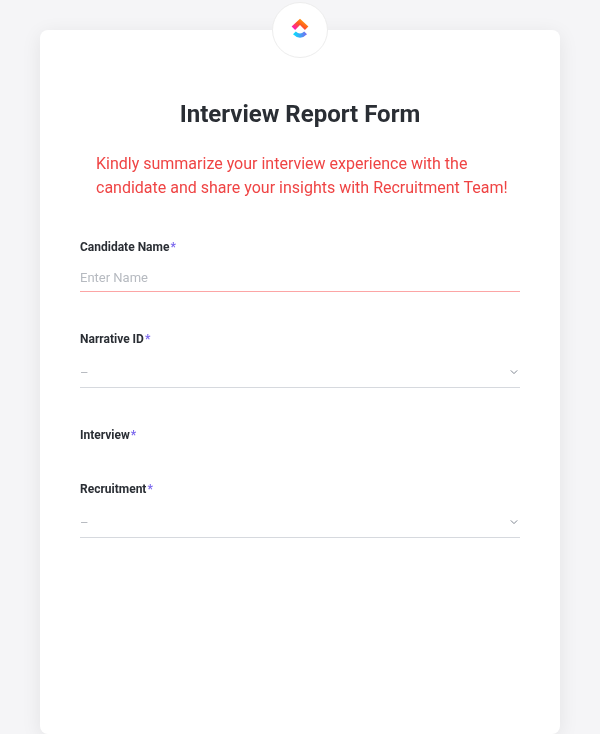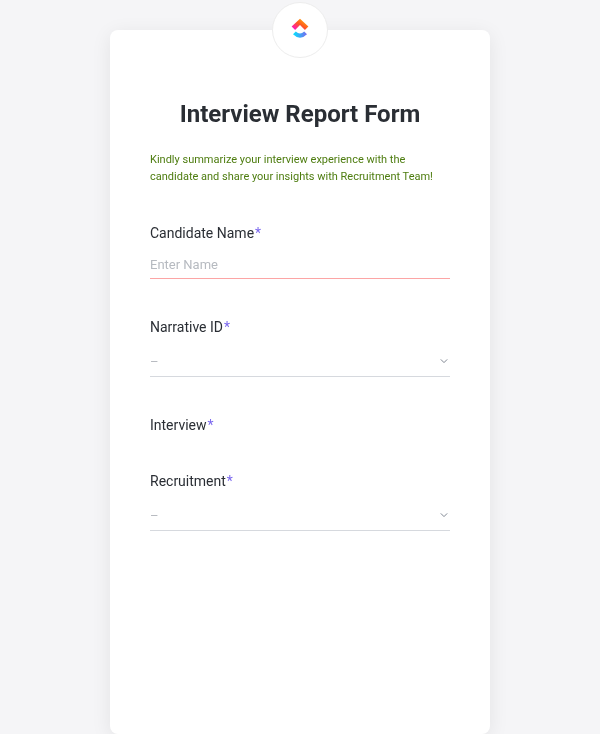--- a/index.html
+++ b/index.html
@@ -11,21 +11,21 @@
       font-family: -apple-system, BlinkMacSystemFont, 'Segoe UI', Roboto, sans-serif;
       background: #f5f5f7;
       width: 600px;
       height: 734px;
       display: flex;
       justify-content: center;
       padding-top: 30px;
     }
     .form-card {
       background: #ffffff;
-      width: 380px;
+      width: 520px;
       border-radius: 8px;
       box-shadow: 0 4px 20px rgba(0,0,0,0.08);
       position: relative;
       padding: 70px 40px 40px 40px;
     }
     .logo-circle {
       position: absolute;
       top: -28px;
       left: 50%;
       transform: translateX(-50%);
@@ -43,31 +43,32 @@
       height: 28px;
     }
     .form-title {
       text-align: center;
       font-size: 24px;
       font-weight: 700;
       color: #2a2e34;
       margin-bottom: 24px;
     }
     .form-description {
-      font-size: 11px;
-      color: #4d7c0f;
+      font-size: 16px;
+      color: #ef4444;
       line-height: 1.5;
       margin-bottom: 40px;
+      margin-left: 16px;
     }
     .form-field {
       margin-bottom: 40px;
     }
     .field-label {
-      font-size: 14px;
-      font-weight: 400;
+      font-size: 12px;
+      font-weight: 700;
       color: #2a2e34;
       display: block;
       margin-bottom: 10px;
     }
     .required-mark {
       color: #7b68ee;
       margin-left: 1px;
     }
     .text-input {
       width: 100%;

